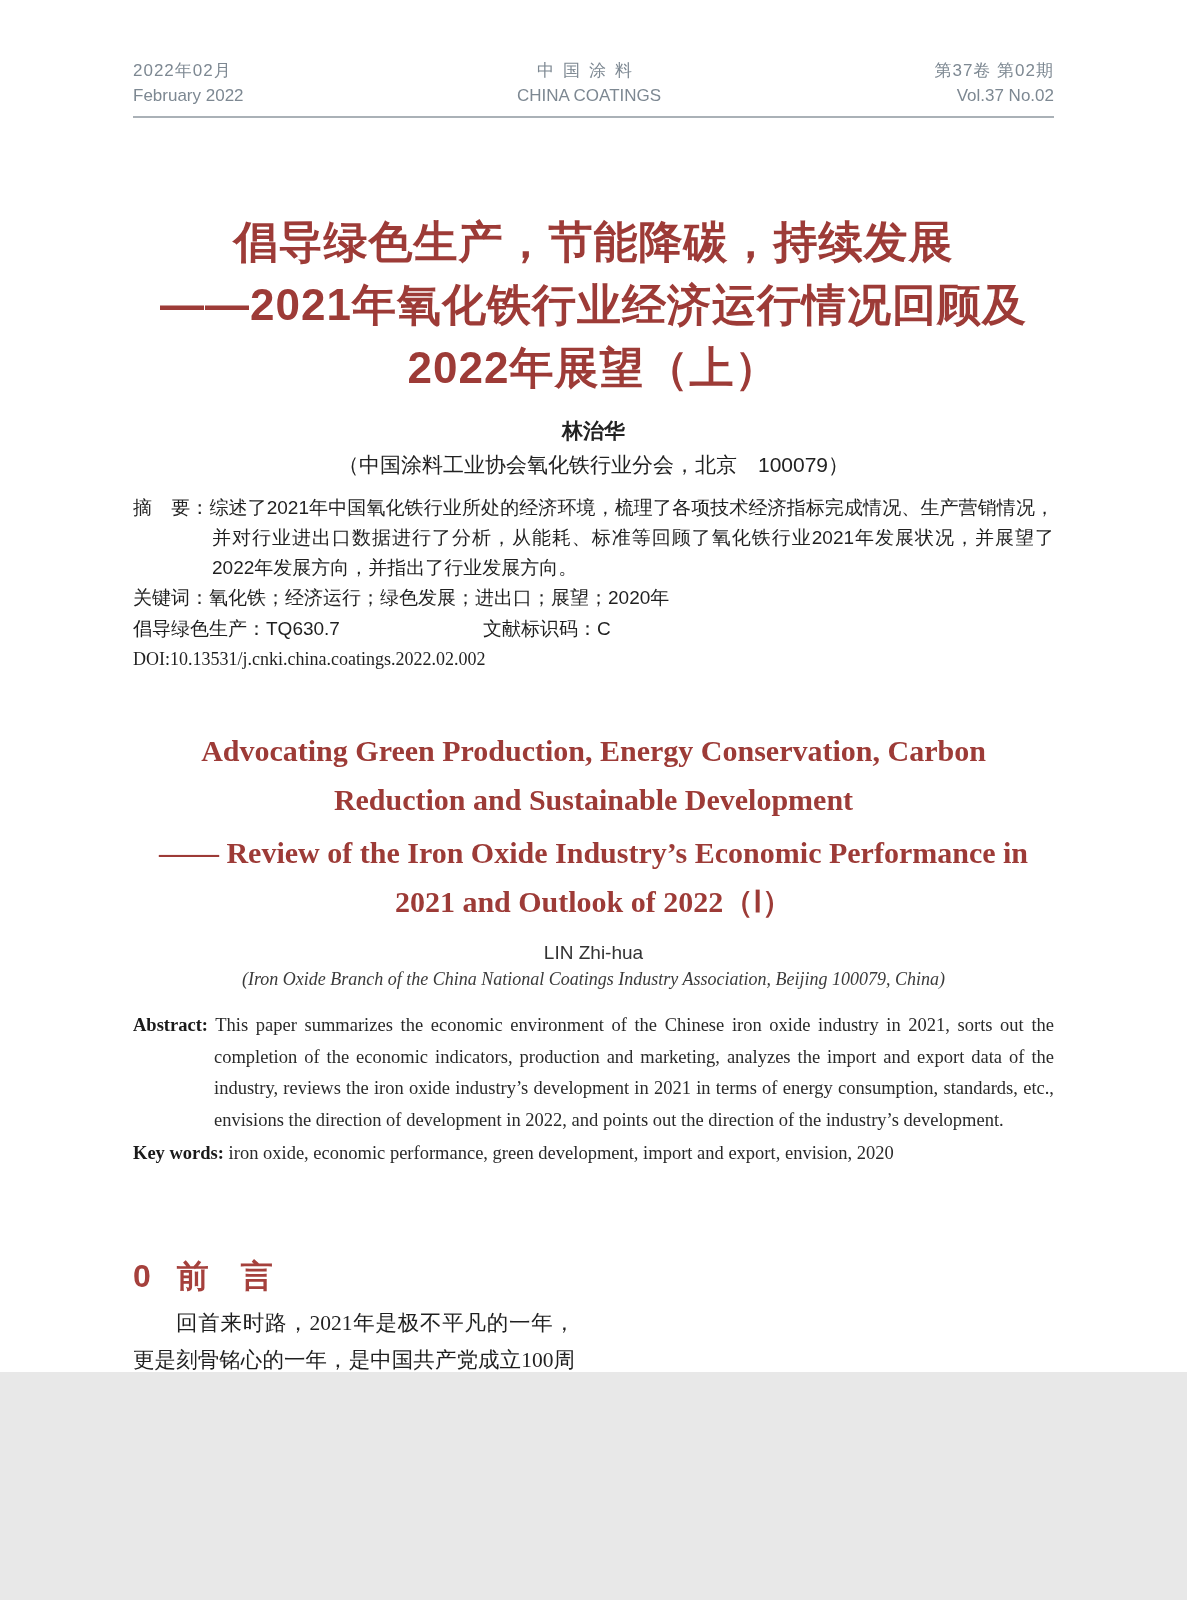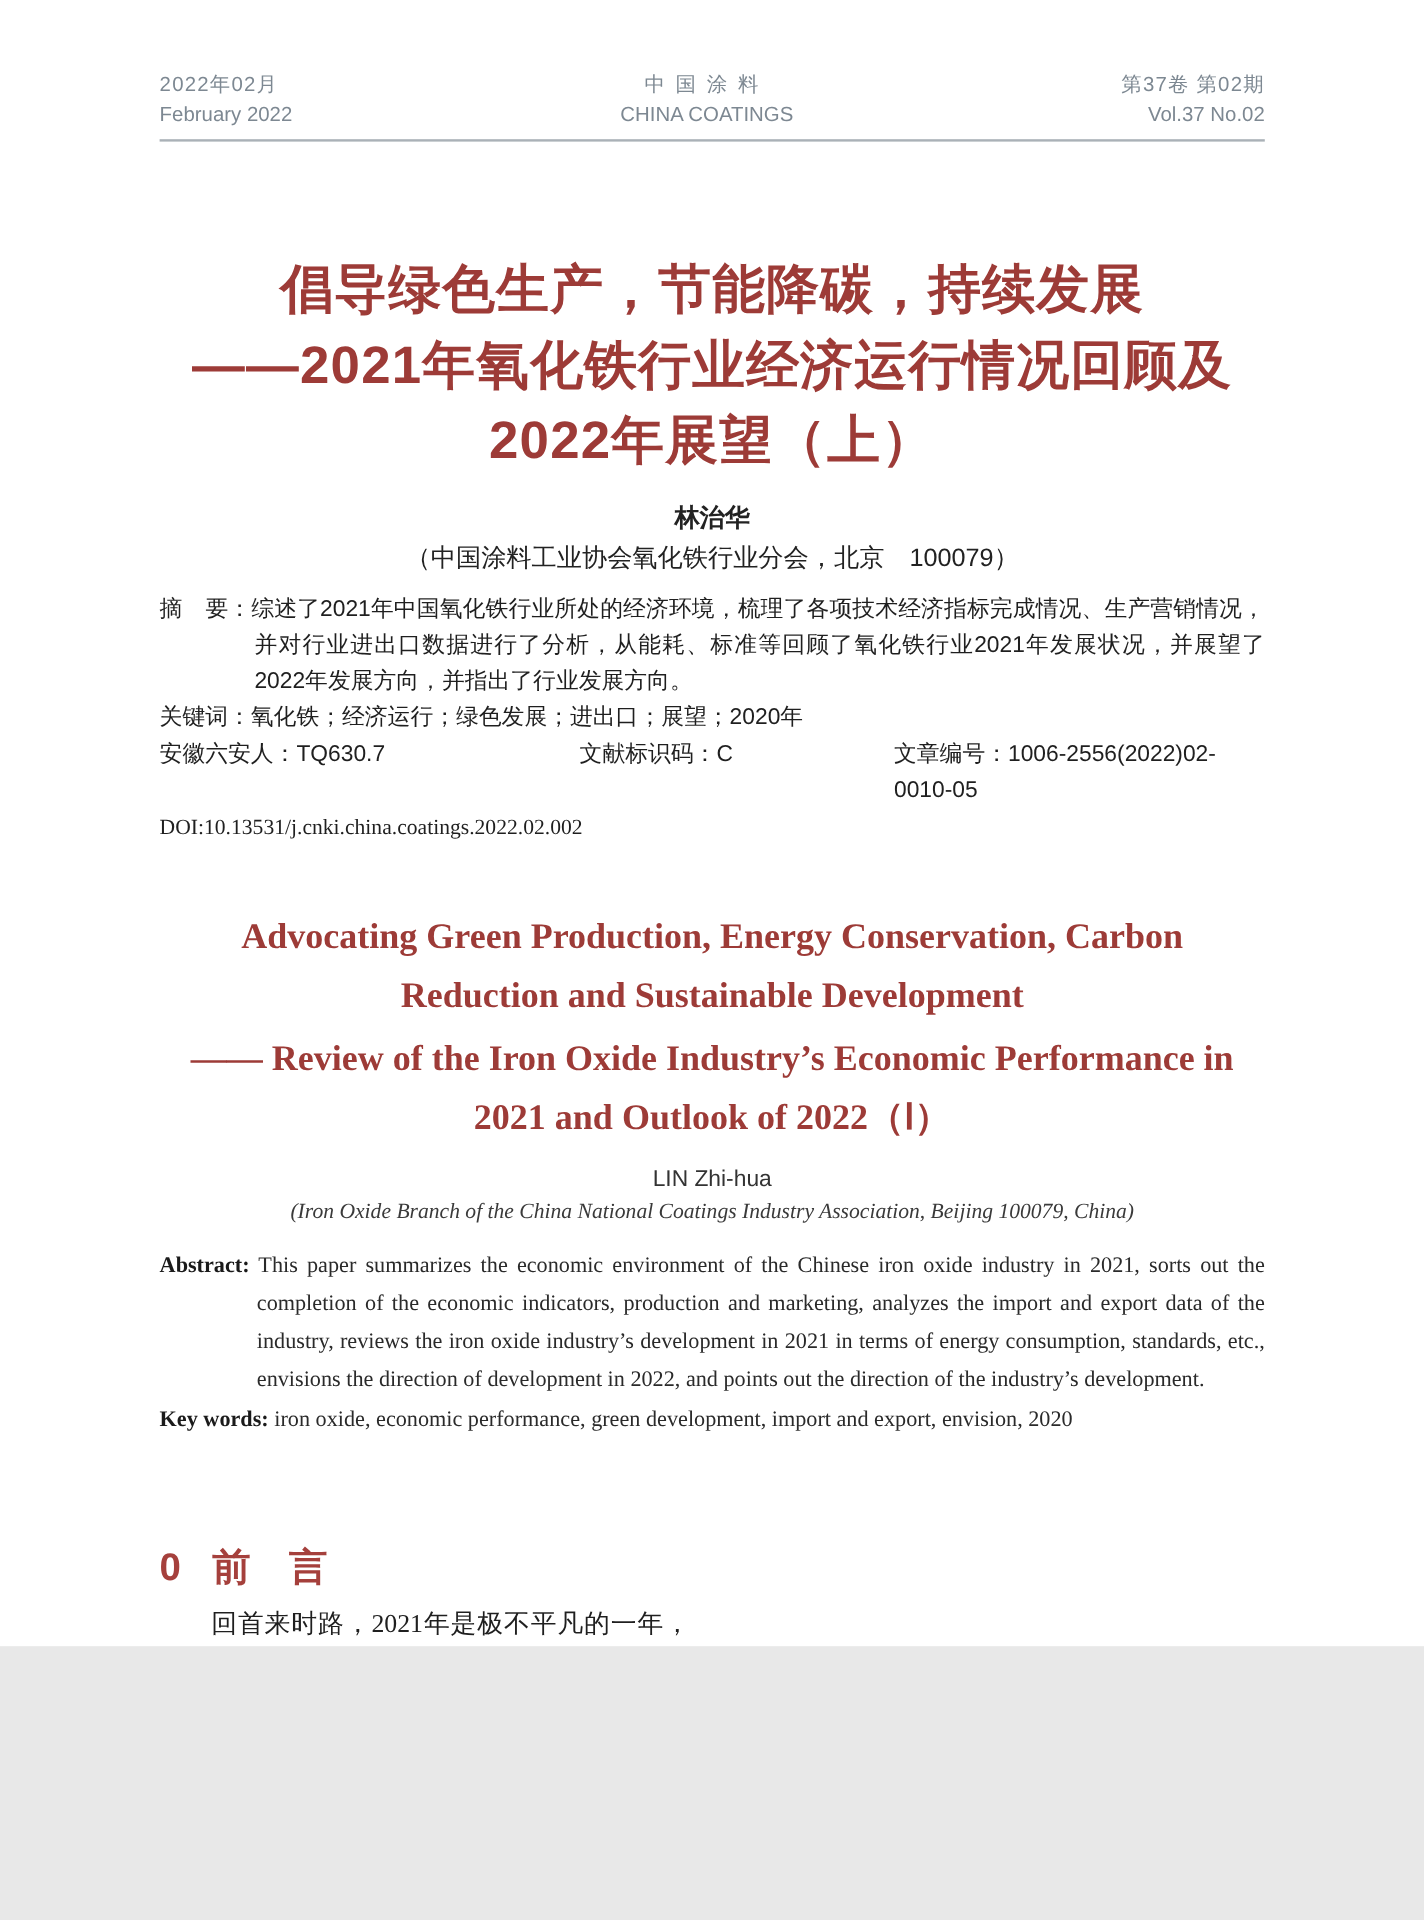--- a/index.html
+++ b/index.html
@@ -165,23 +165,22 @@
       <div>2022年展望（上）</div>
     </div>
 
     <div class="author-zh">林治华</div>
     <div class="affil-zh">（中国涂料工业协会氧化铁行业分会，北京　100079）</div>
 
     <div class="meta-zh">
       <p class="hang-zh"><span class="label">摘　要：</span><span>综述了2021年中国氧化铁行业所处的经济环境，梳理了各项技术经济指标完成情况、生产营销情况，并对行业进出口数据进行了分析，从能耗、标准等回顾了氧化铁行业2021年发展状况，并展望了2022年发展方向，并指出了行业发展方向。</span></p>
       <p class="hang-zh"><span class="label">关键词：</span><span>氧化铁；经济运行；绿色发展；进出口；展望；2020年</span></p>
       <div class="meta-row">
-        <span class="m1">安徽六安人：TQ630.7</span>
+        <span class="m1">倡导绿色生产：TQ630.7</span>
         <span class="m2">文献标识码：C</span>
-        <span class="m3">文章编号：1006-2556(2022)02-0010-05</span>
       </div>
       <p class="doi-line">DOI:10.13531/j.cnki.china.coatings.2022.02.002</p>
     </div>
 
     <div class="title-en">
       <div>Advocating Green Production, Energy Conservation, Carbon</div>
       <div>Reduction and Sustainable Development</div>
       <div class="sub">—— Review of the Iron Oxide Industry’s Economic Performance in</div>
       <div>2021 and Outlook of 2022（Ⅰ）</div>
     </div>

